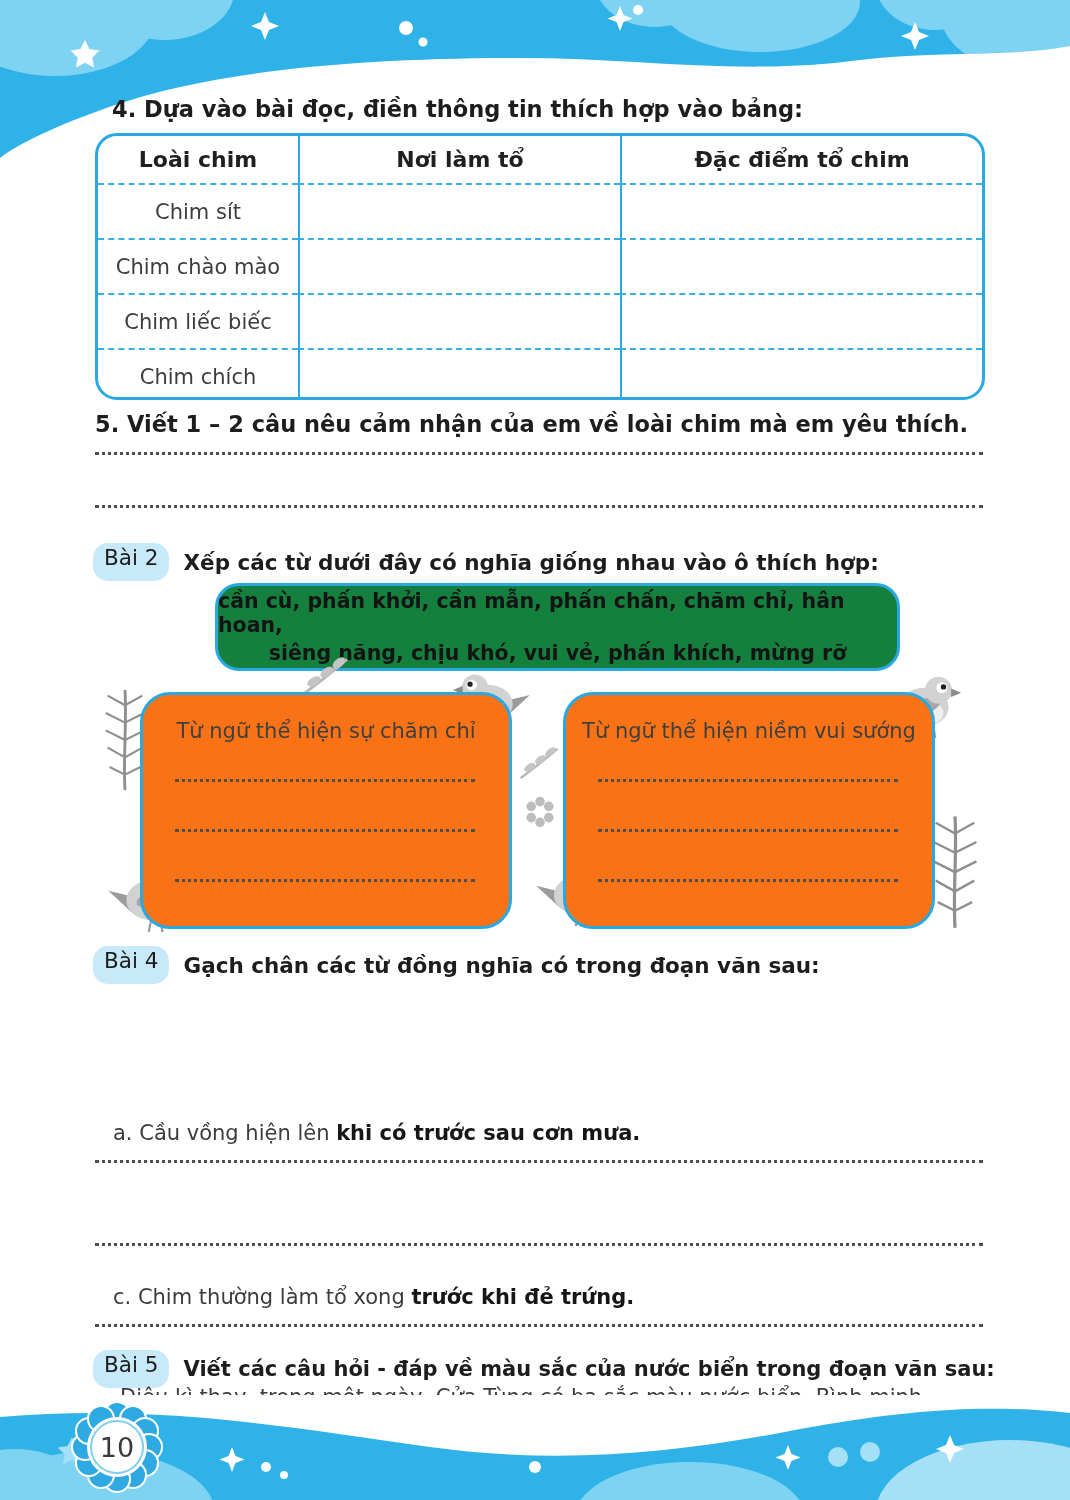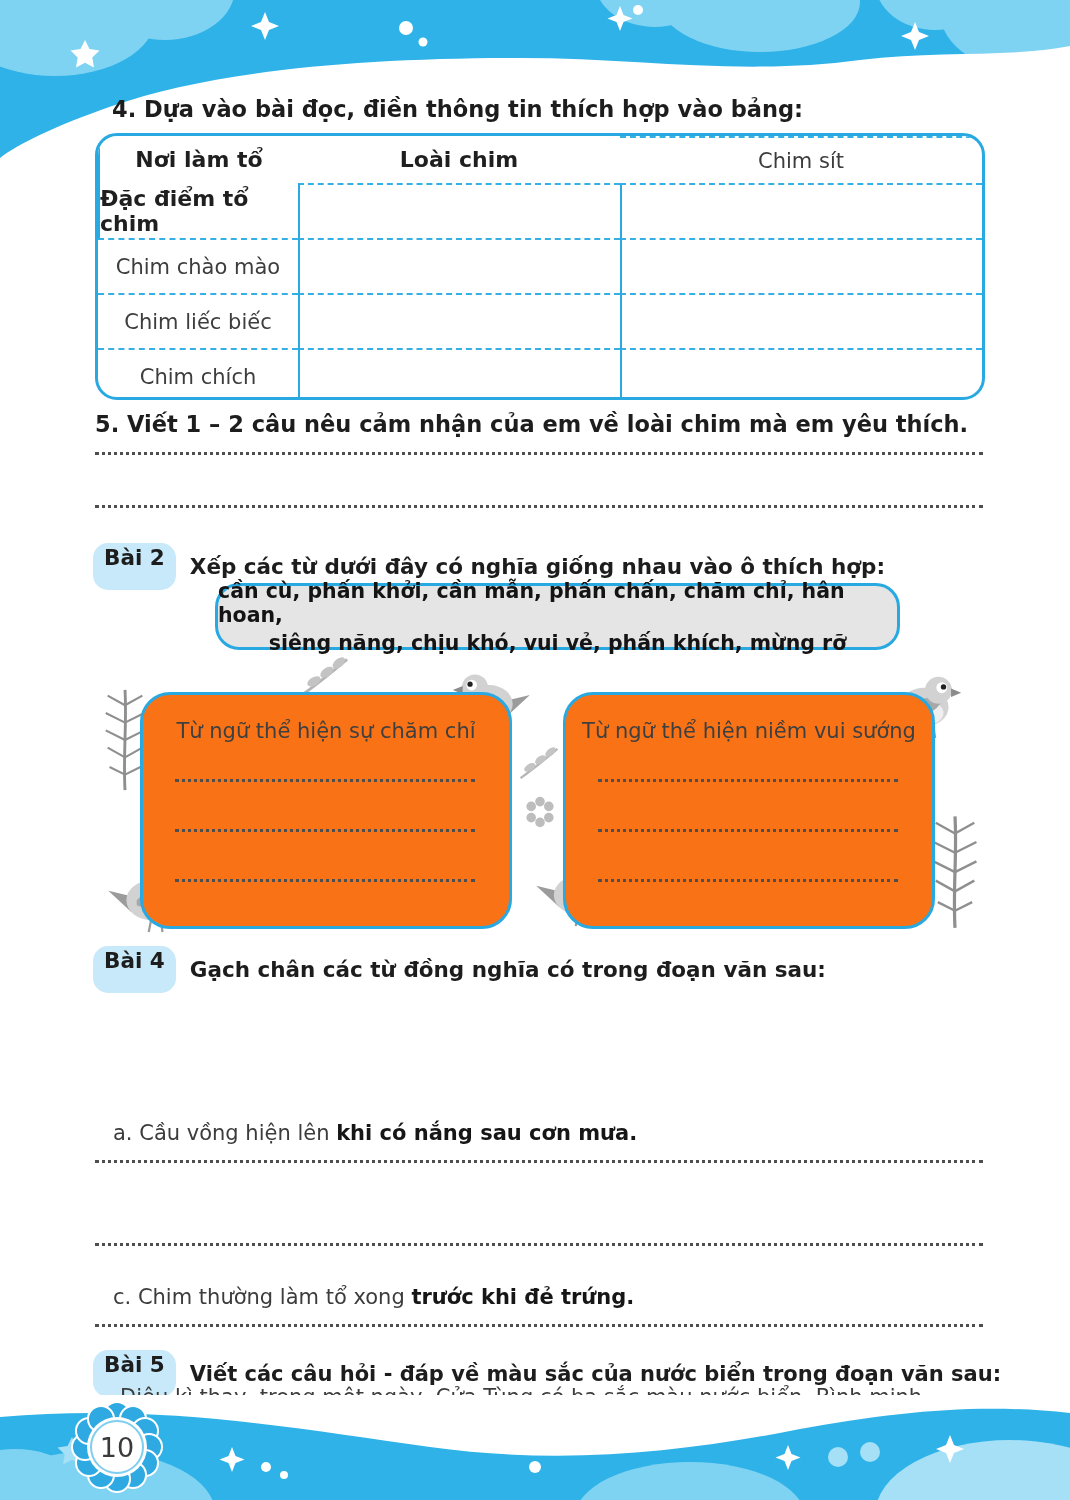--- a/index.html
+++ b/index.html
@@ -6,43 +6,43 @@
   .page{
     position:relative; width:1070px; height:1500px; margin:0 auto;
     background:#ffffff; overflow:hidden;
     font-family:"DejaVu Sans","Liberation Sans",sans-serif;
   }
   .abs{position:absolute;}
   .h{font-weight:bold; font-size:22.5px; color:#1d1d1d;}
   .body-text{font-size:21px; color:#3c3c3c;}
   .body-text b{color:#161616;}
   .badge{
-    display:inline-block; background:#c7e9f9; color:#1d1d1d; font-weight:bold;
-    font-size:21.5px; padding:2px 11px 20px; border-radius:15px; margin-right:9px;
+    display:inline-block; background:#c7e9f9; color:#1d1d1d; font-weight:normal;
+    font-size:21.5px; padding:2px 11px 11px; border-radius:15px; margin-right:9px;
     vertical-align:middle;
     text-align:right;
   }
   .section-title{font-weight:bold; font-size:21.5px; color:#1d1d1d; vertical-align:middle;}
   .dotline{height:0; border-bottom:3px dotted #4e4e4e;}
   
   .tbl{
     left:95px; top:133px; width:890px; height:267px; box-sizing:border-box;
     border:3px solid #29a9e1; border-radius:22px; overflow:hidden;
     display:grid; grid-template-columns:200px 322px 1fr;
     grid-template-rows:47px 55px 55px 55px 55px; background:#fff;
   }
   .tbl .c{display:flex; align-items:center; justify-content:center; box-sizing:border-box;}
   .tbl .vline{border-left:2.5px solid #29a9e1;}
   .tbl .hdash{border-top:2.5px dashed #35afe4;}
   .tbl .th{font-weight:bold; font-size:22px; color:#1f1f1f;}
   .tbl .td{font-size:21px; color:#3d3d3d;}
   
   .wordbank{
-    left:215px; top:583px; width:685px; height:67px; box-sizing:border-box;
-    border:3px solid #29a9e1; border-radius:24px; background:#e5e5e5;
+    left:215px; top:583px; width:685px; height:88px; box-sizing:border-box;
+    border:3px solid #29a9e1; border-radius:24px; background:#15803d;
     display:flex; flex-direction:column; align-items:center; justify-content:center;
     gap:4px;
   }
   .wordbank div{font-weight:bold; font-size:20.5px; color:#141414;}
   
   .ansbox{
     width:372px; height:237px; box-sizing:border-box;
     border:3px solid #29a9e1; border-radius:30px; background:#f97316;
   }
   .ansbox .bt{
@@ -123,25 +123,25 @@
         <circle cx="423" cy="42" r="4.5"></circle>
       <path d="M620,6 l3.5,9 9,3.5 -9,3.5 -3.5,9 -3.5,-9 -9,-3.5 9,-3.5 Z"></path>
       <circle cx="638" cy="10" r="5"></circle>
       <path d="M915,22 l4,10 10,4 -10,4 -4,10 -4,-10 -10,-4 10,-4 Z"></path>
     </g>
   </svg>
 
   <div class="abs h" style="left:112px;top:96px;width:890px;">4. Dựa vào bài đọc, điền thông tin thích hợp vào bảng:</div>
 
   <div class="abs tbl">
+    <div class="c th">Loài chim</div>
     <div class="c th vline">Nơi làm tổ</div>
-    <div class="c th">Loài chim</div>
+    <div class="c th vline">Đặc điểm tổ chim</div>
+
     <div class="c td hdash">Chim sít</div>
-
-    <div class="c th vline">Đặc điểm tổ chim</div>
     <div class="c vline hdash"></div>
     <div class="c vline hdash"></div>
 
     <div class="c td hdash">Chim chào mào</div>
     <div class="c vline hdash"></div>
     <div class="c vline hdash"></div>
 
     <div class="c td hdash">Chim liếc biếc</div>
     <div class="c vline hdash"></div>
     <div class="c vline hdash"></div>
@@ -207,21 +207,21 @@
     <div class="dotline" style="margin-top:47px;"></div>
   </div>
 
   <div class="abs" style="left:93px;top:946px;width:900px;">
     <span class="badge">Bài 4</span>
     <span class="section-title">Gạch chân các từ đồng nghĩa có trong đoạn văn sau:</span>
   </div>
 
 
   <div class="abs body-text" style="left:113px;top:1121px;width:870px;">
-    <span>a. Cầu vồng hiện lên </span><b>khi có nắng sau cơn mưa.</b><span></span>
+    <span>a. Cầu vồng hiện lên </span><b>khi có trước sau cơn mưa.</b><span></span>
   </div>
   <div class="abs dotline" style="left:95px;top:1160px;width:888px;"></div>
 
   <div class="abs dotline" style="left:95px;top:1243px;width:888px;"></div>
 
   <div class="abs body-text" style="left:113px;top:1285px;width:870px;">
     <span>c. Chim thường làm tổ xong </span><b>trước khi đẻ trứng.</b><span></span>
   </div>
   <div class="abs dotline" style="left:95px;top:1324px;width:888px;"></div>
 

